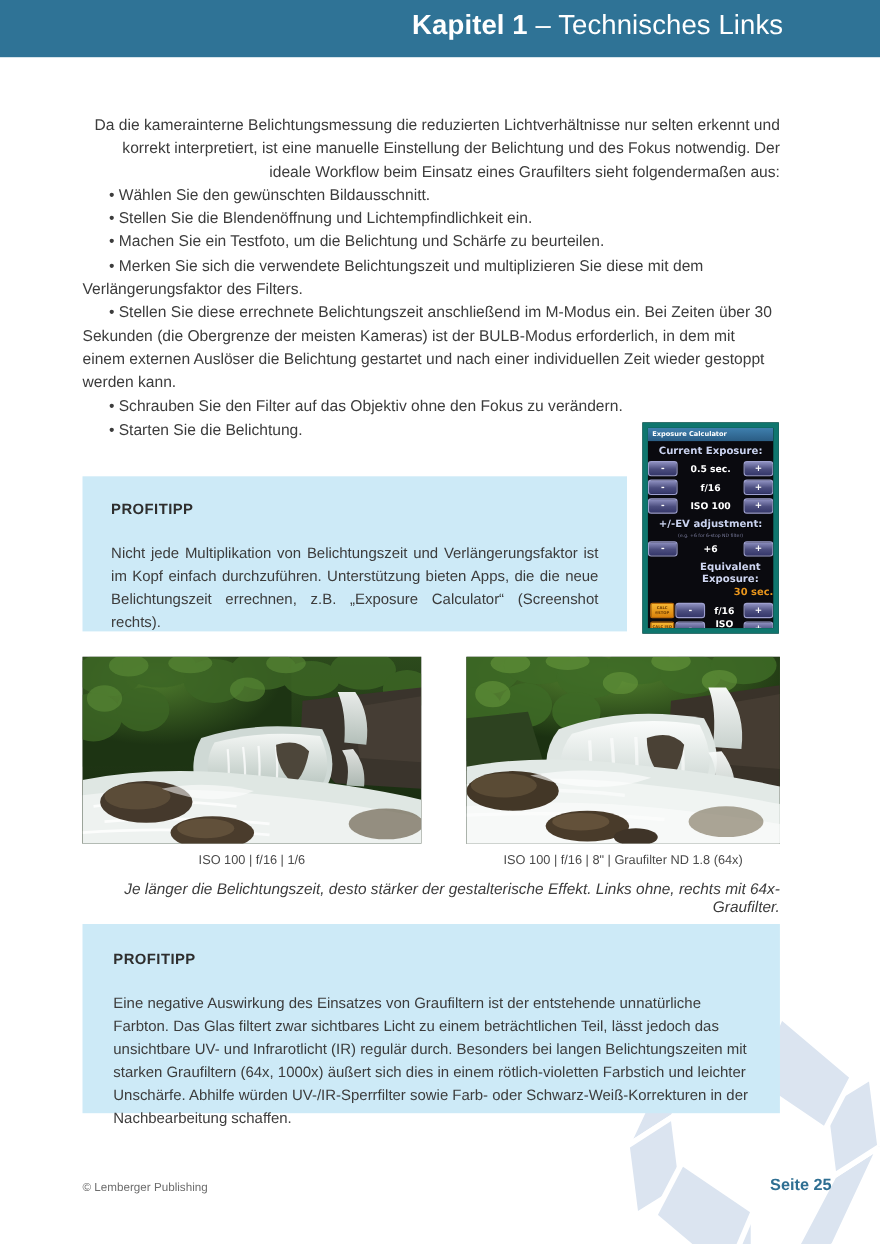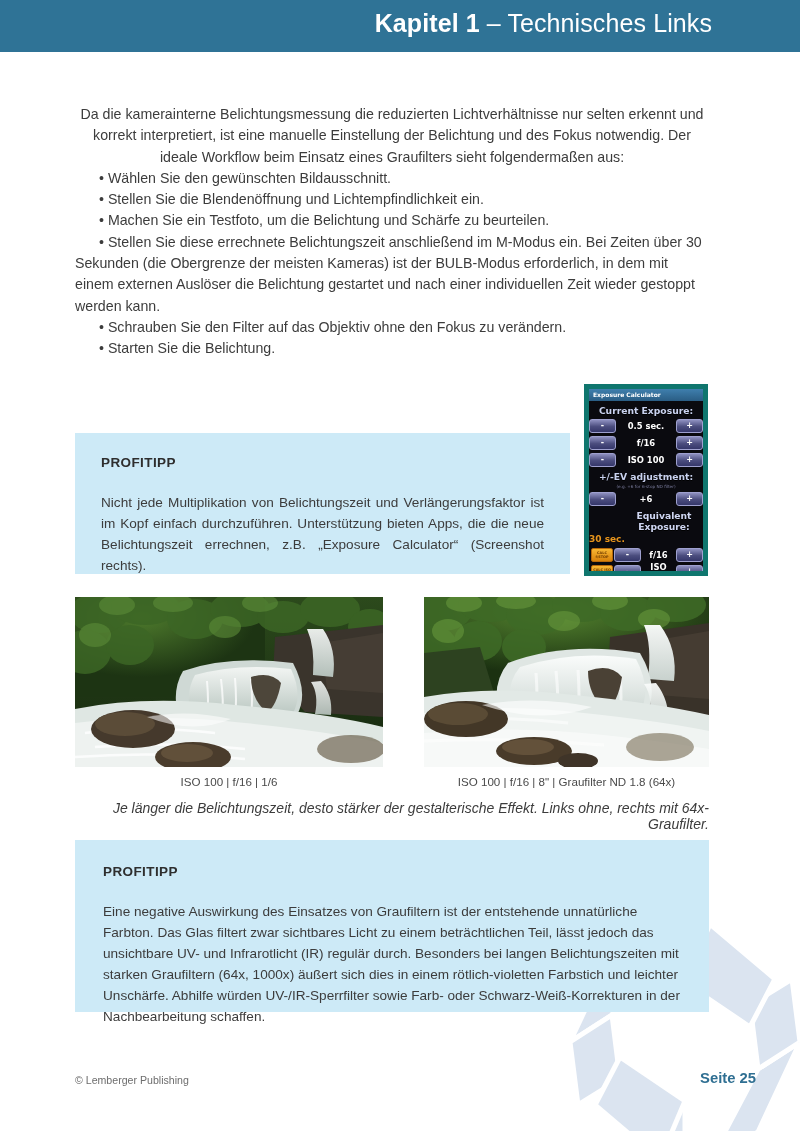--- a/index.html
+++ b/index.html
@@ -56,21 +56,21 @@
     position: absolute;
     left: 75px;
     top: 104px;
     width: 634px;
   }
   p.body {
     margin: 0;
     font-size: 14.2px;
     line-height: 21.3px;
     color: #3c3c3c;
-    text-align: center;
+    text-align: right;
   }
   p.bullet {
     margin: 0;
     font-size: 14.2px;
     line-height: 21.3px;
     color: #3c3c3c;
     text-indent: 24px;
   }
 
   
@@ -171,21 +171,21 @@
     box-sizing: border-box;
   }
   .calc-val {
     flex: 1;
     text-align: center;
     color: #ffffff;
     font-size: 8.4px;
     font-weight: bold;
   }
   .calc-eqval {
-    text-align: left;
+    text-align: right;
     color: #e8951c;
     font-size: 9px;
     font-weight: bold;
     margin: 1px 0 3px 0;
   }
   .calc-row.with-calc {
     padding-left: 0;
   }
   .calc-orange {
     width: 22px;
@@ -273,20 +273,21 @@
       <polygon points="150,7 215,62 190,110 125,66"></polygon>
     </g>
   </svg>
 </div>
 
 <div class="content">
   <p class="body">Da die kamerainterne Belichtungsmessung die reduzierten Lichtverhältnisse nur selten erkennt und korrekt interpretiert, ist eine manuelle Einstellung der Belichtung und des Fokus notwendig. Der ideale Workflow beim Einsatz eines Graufilters sieht folgendermaßen aus:</p>
   <p class="bullet">• Wählen Sie den gewünschten Bildausschnitt.</p>
   <p class="bullet">• Stellen Sie die Blendenöffnung und Lichtempfindlichkeit ein.</p>
   <p class="bullet">• Machen Sie ein Testfoto, um die Belichtung und Schärfe zu beurteilen.</p>
+  <p class="bullet">• Merken Sie sich die verwendete Belichtungszeit und multiplizieren Sie diese mit dem Verlängerungsfaktor des Filters.</p>
   <p class="bullet">• Stellen Sie diese errechnete Belichtungszeit anschließend im M-Modus ein. Bei Zeiten über 30 Sekunden (die Obergrenze der meisten Kameras) ist der BULB-Modus erforderlich, in dem mit einem externen Auslöser die Belichtung gestartet und nach einer individuellen Zeit wieder gestoppt werden kann.</p>
   <p class="bullet">• Schrauben Sie den Filter auf das Objektiv ohne den Fokus zu verändern.</p>
   <p class="bullet">• Starten Sie die Belichtung.</p>
 </div>
 
 <div class="tipbox tipbox-1">
   <div class="tip-title">PROFITIPP</div>
   <p class="tip-body">Nicht jede Multiplikation von Belichtungszeit und Verlängerungsfaktor ist im Kopf einfach durchzuführen. Unterstützung bieten Apps, die die neue Belichtungszeit errechnen, z.B. „Exposure Calculator“ (Screenshot rechts).</p>
 </div>
 

